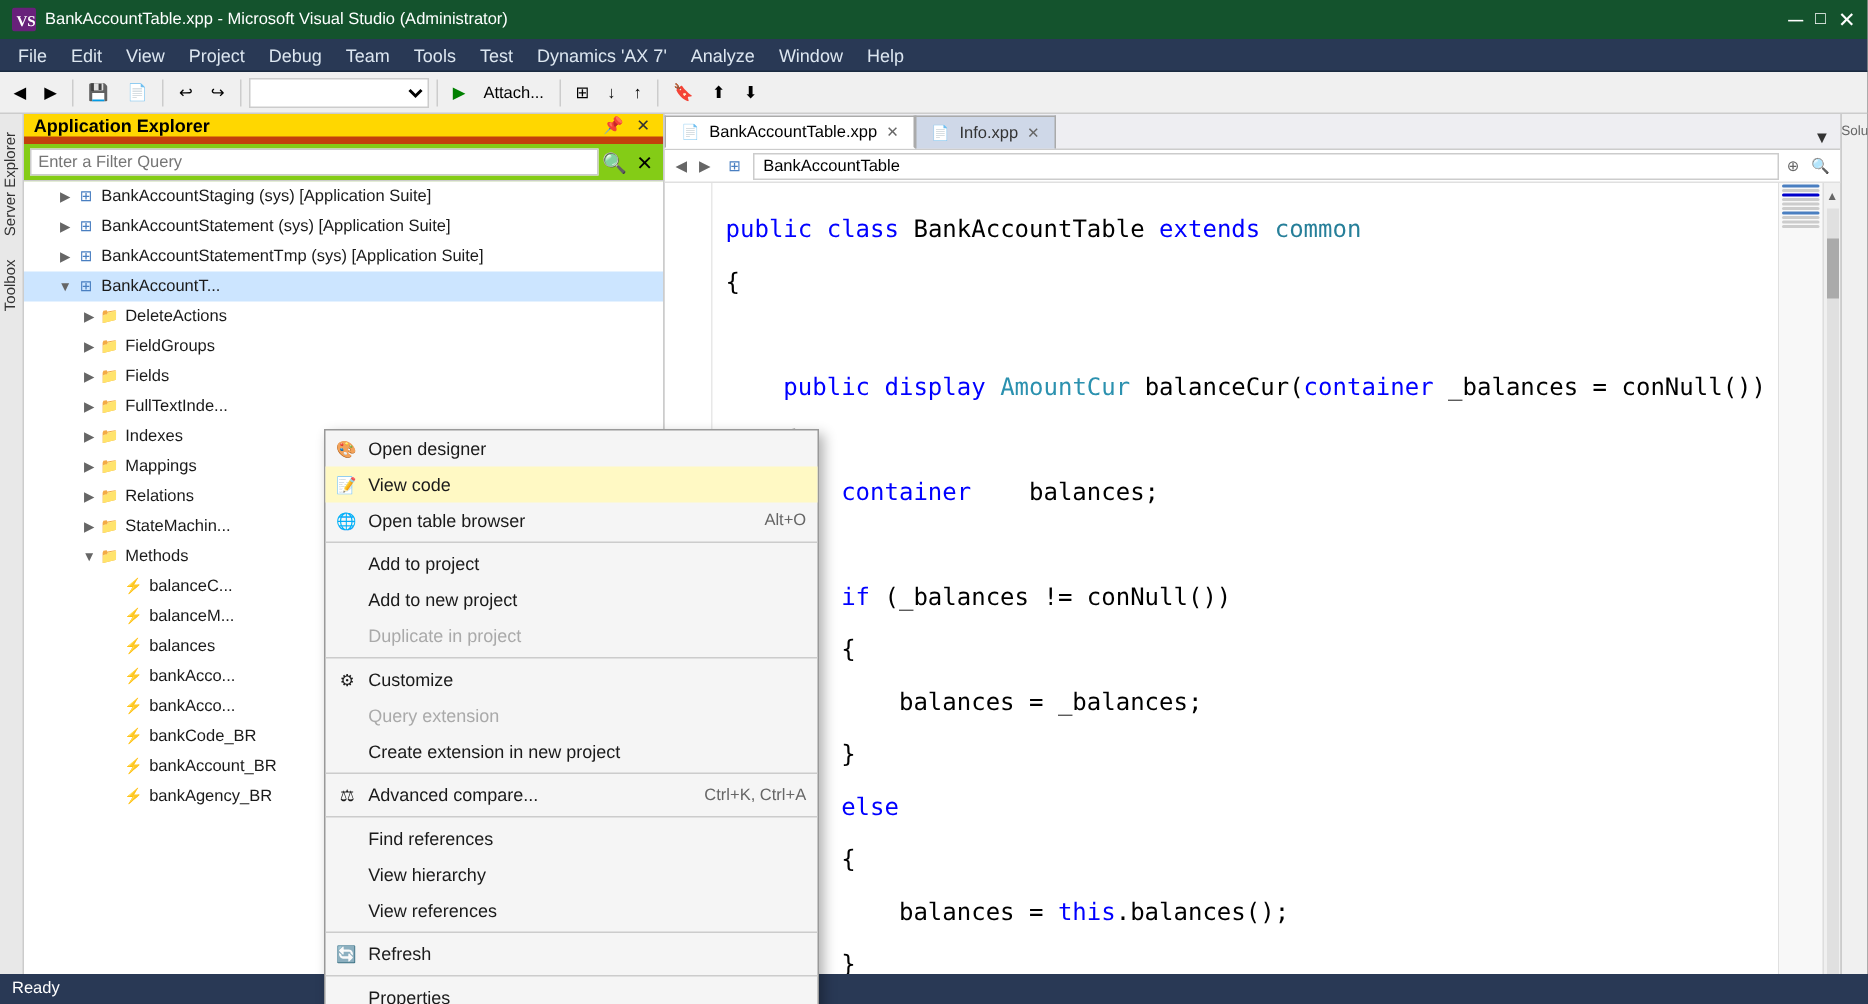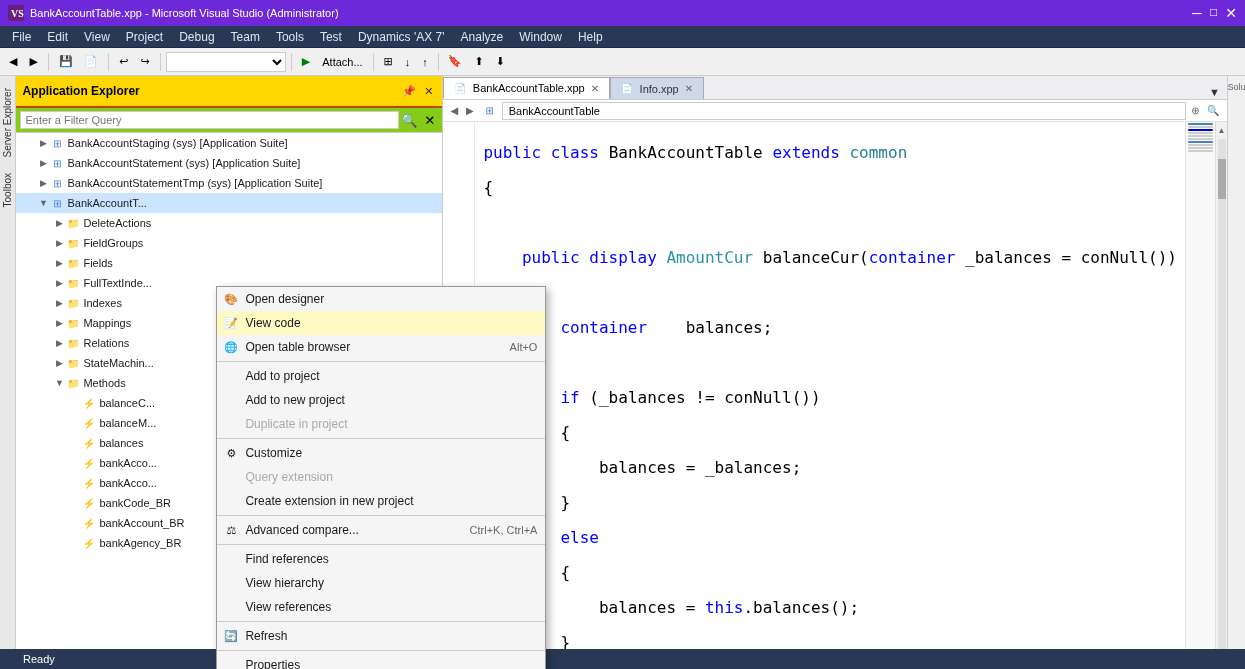--- a/index.html
+++ b/index.html
@@ -1,20 +1,20 @@
 <!DOCTYPE html>
 <html><head>
   <meta charset="utf-8">
   <style>
     * { margin: 0; padding: 0; box-sizing: border-box; }
     body { font-family: 'Segoe UI', sans-serif; font-size: 12px; background: #2d2d2d; overflow: hidden; width: 1245px; height: 669px; }
 
     
     .title-bar {
-      background: #6d28d9;
+      background: #14532d;
       color: #fff;
       height: 22px;
       display: flex;
       align-items: center;
       padding: 13px 8px;
       font-size: 11px;
     }
 
     
     .menu-bar {
@@ -93,28 +93,28 @@
     .app-explorer {
       width: 470px;
       background: #fff;
       border-right: 1px solid #ccc;
       display: flex;
       flex-direction: column;
       position: relative;
     }
     .panel-header {
       background: #ffd700;
-      height: 32px;
+      height: 20px;
       display: flex;
       align-items: center;
       padding: 0 6px;
       font-size: 12px;
       font-weight: bold;
       color: #000;
-      border-bottom: 2px solid #c2410c;
+      border-bottom: 5px solid #c2410c;
     }
     .panel-header-title { flex: 1; }
     .panel-header-btns { display: flex; gap: 2px; }
     .panel-header-btn {
       background: none;
       border: none;
       cursor: pointer;
       font-size: 11px;
       padding: 1px 3px;
       color: #333;
@@ -360,21 +360,21 @@
     }
     .right-btn { font-size: 9px; color: #666; cursor: pointer; padding: 2px; }
 
     
     .status-bar {
       height: 20px;
       background: #293955;
       color: #fff;
       display: flex;
       align-items: center;
-      padding: 0 23px;
+      padding: 0 8px;
       font-size: 11px;
       position: absolute;
       bottom: 0;
       left: 0;
       right: 0;
     }
 
     
     .minimap {
       width: 30px;

